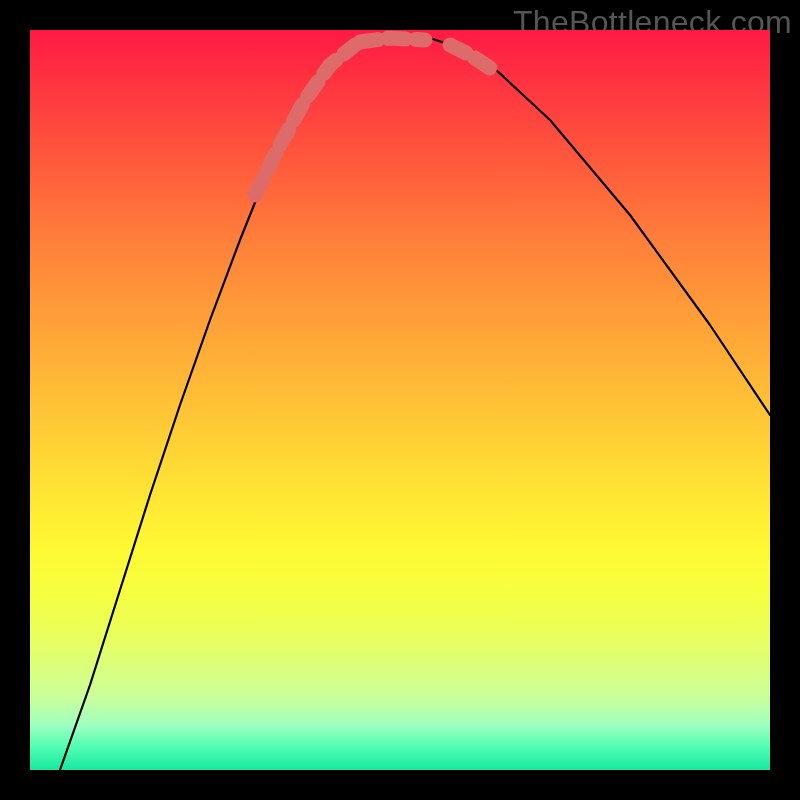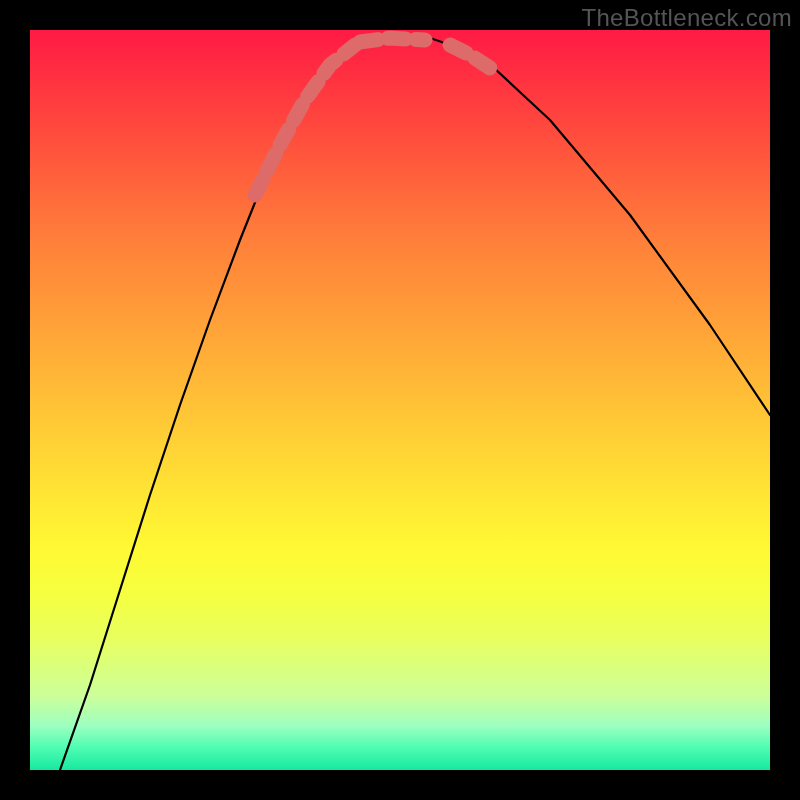--- a/index.html
+++ b/index.html
@@ -39,21 +39,21 @@
       #9effc0 94%,
       #4dfdb2 97%,
       #18e8a0 100%
     );
   }
   .watermark {
     position: absolute;
     top: 4px;
     right: 8px;
     color: #555;
-    font-size: 24px;
+    font-size: 32px;
     font-weight: 400;
     letter-spacing: 0.3px;
     user-select: none;
   }
   svg.curve {
     position: absolute;
     left: 0;
     top: 0;
     width: 740px;
     height: 740px;

